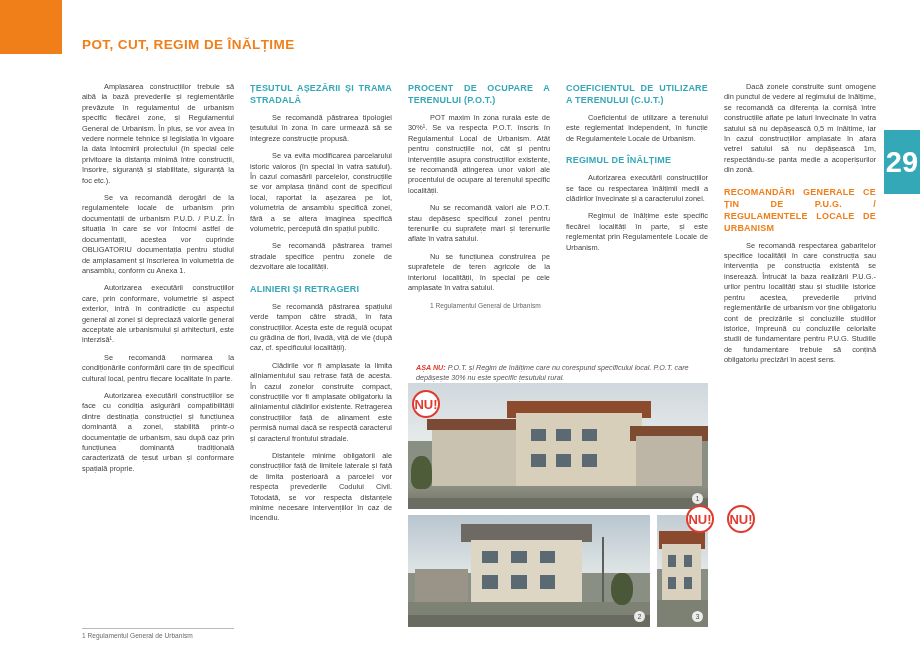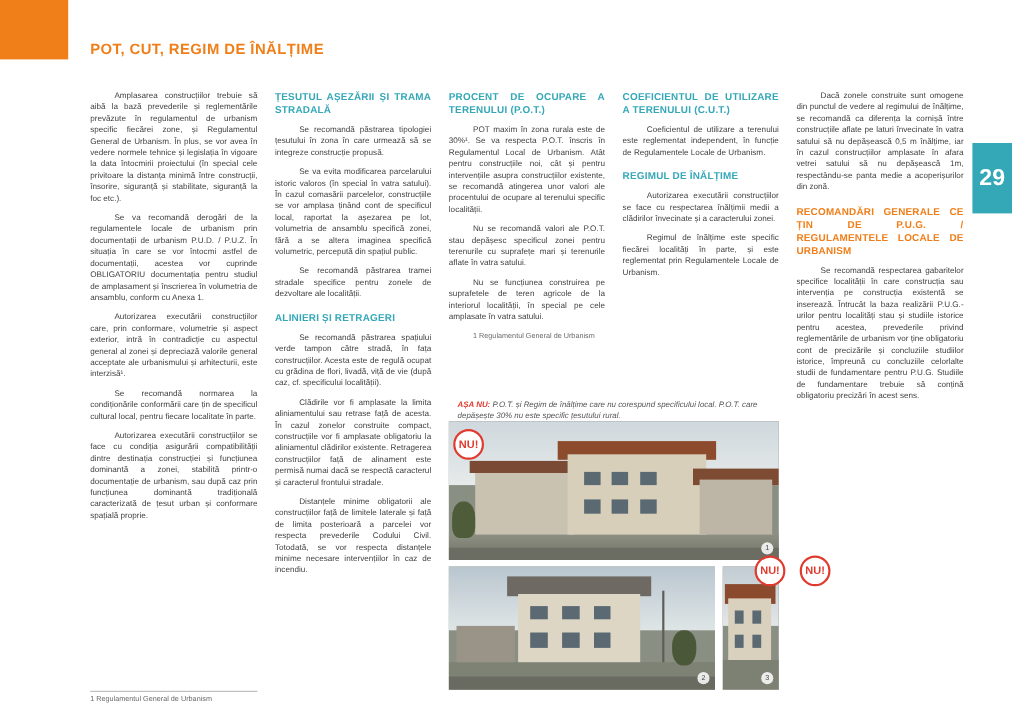--- a/index.html
+++ b/index.html
@@ -17,21 +17,21 @@
   .corner-accent{
     position:absolute;left:0;top:0;width:62px;height:54px;
     background:#f07f1a;
   }
 
   
   .page-tab{
     position:absolute;right:0;top:130px;width:36px;height:64px;
     background:#35a8b8;color:#ffffff;
     display:flex;align-items:center;justify-content:center;
-    font-size:21px;font-weight:bold;letter-spacing:0;
+    font-size:29px;font-weight:bold;letter-spacing:0;
   }
 
   
   .heading{
     position:absolute;left:82px;top:36px;width:520px;
     color:#f07f1a;font-weight:bold;font-size:13.5px;line-height:17px;
     letter-spacing:.4px;
   }
 
   .rule-bottom{
@@ -70,21 +70,21 @@
   
   .photo{position:absolute;overflow:hidden;background:#8a8f84;}
   .photo .num{
     position:absolute;right:5px;bottom:5px;width:11px;height:11px;border-radius:50%;
     background:rgba(255,255,255,.85);color:#444;font-size:6.5px;
     display:flex;align-items:center;justify-content:center;
   }
   .nu-badge{
     position:absolute;width:24px;height:24px;border-radius:50%;
     background:#ffffff;border:2.5px solid #e03a2f;color:#e03a2f;
-    font-size:10px;font-weight:bold;display:flex;align-items:center;justify-content:center;
+    font-size:13px;font-weight:bold;display:flex;align-items:center;justify-content:center;
     z-index:5;
   }
 
   
   #photo1{left:408px;top:383px;width:300px;height:126px;}
   .p1-sky{position:absolute;left:0;top:0;width:100%;height:46%;
     background:linear-gradient(#cfd8dd,#e6eaea);}
   .p1-ground{position:absolute;left:0;bottom:0;width:100%;height:18%;
     background:linear-gradient(#8d8f82,#6f7164);}
   .p1-road{position:absolute;left:0;bottom:0;width:100%;height:9%;background:#6b6d63;}

